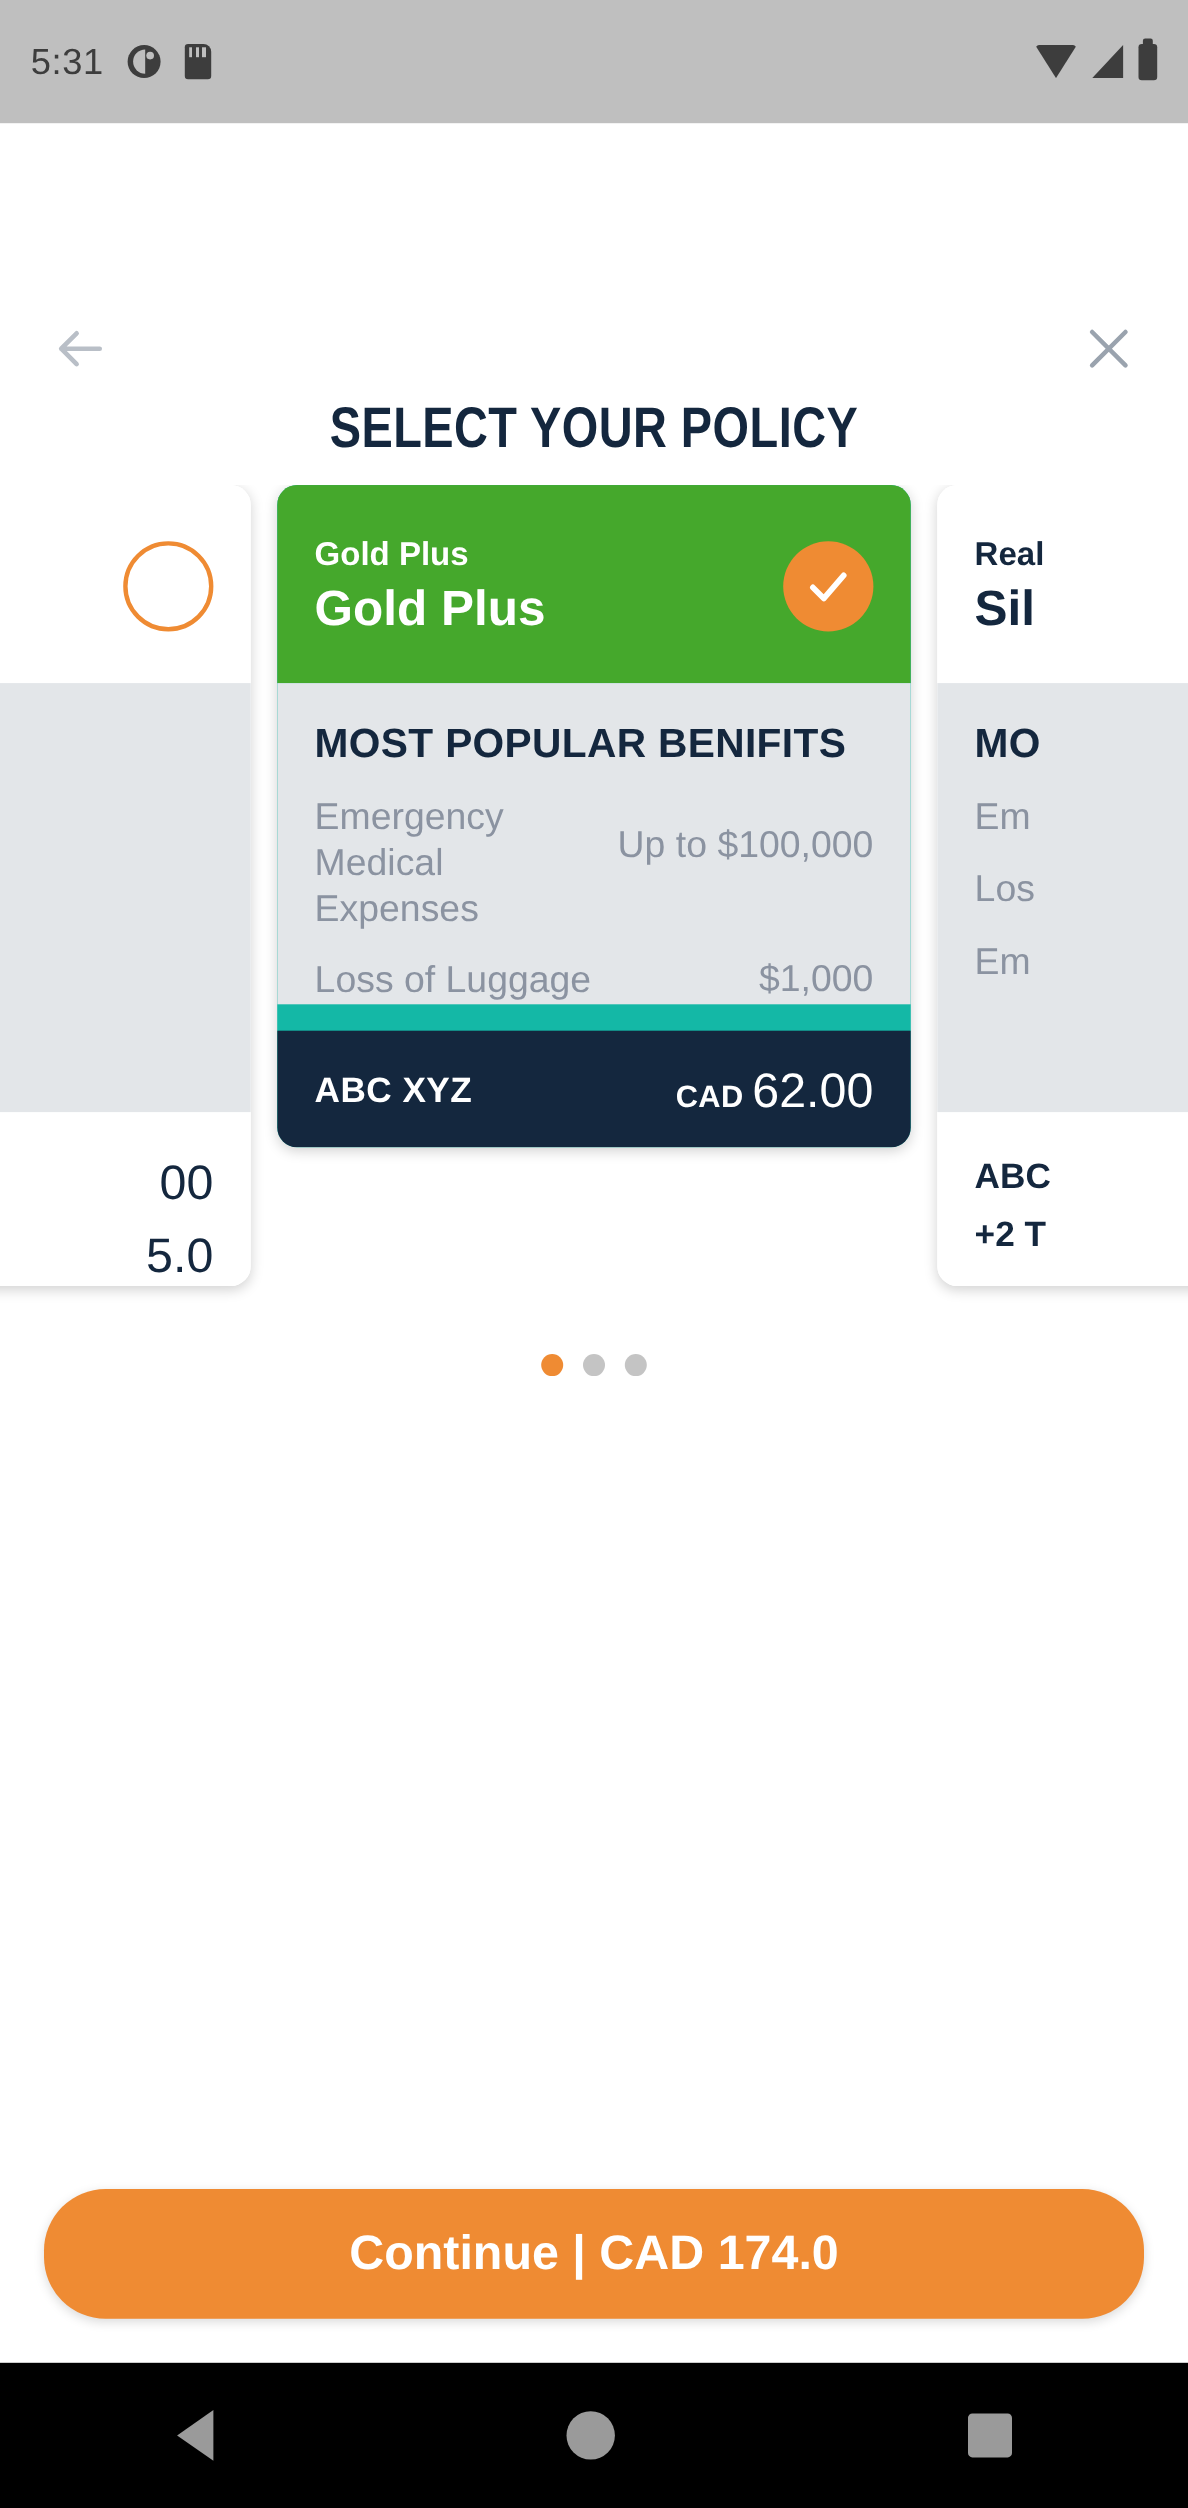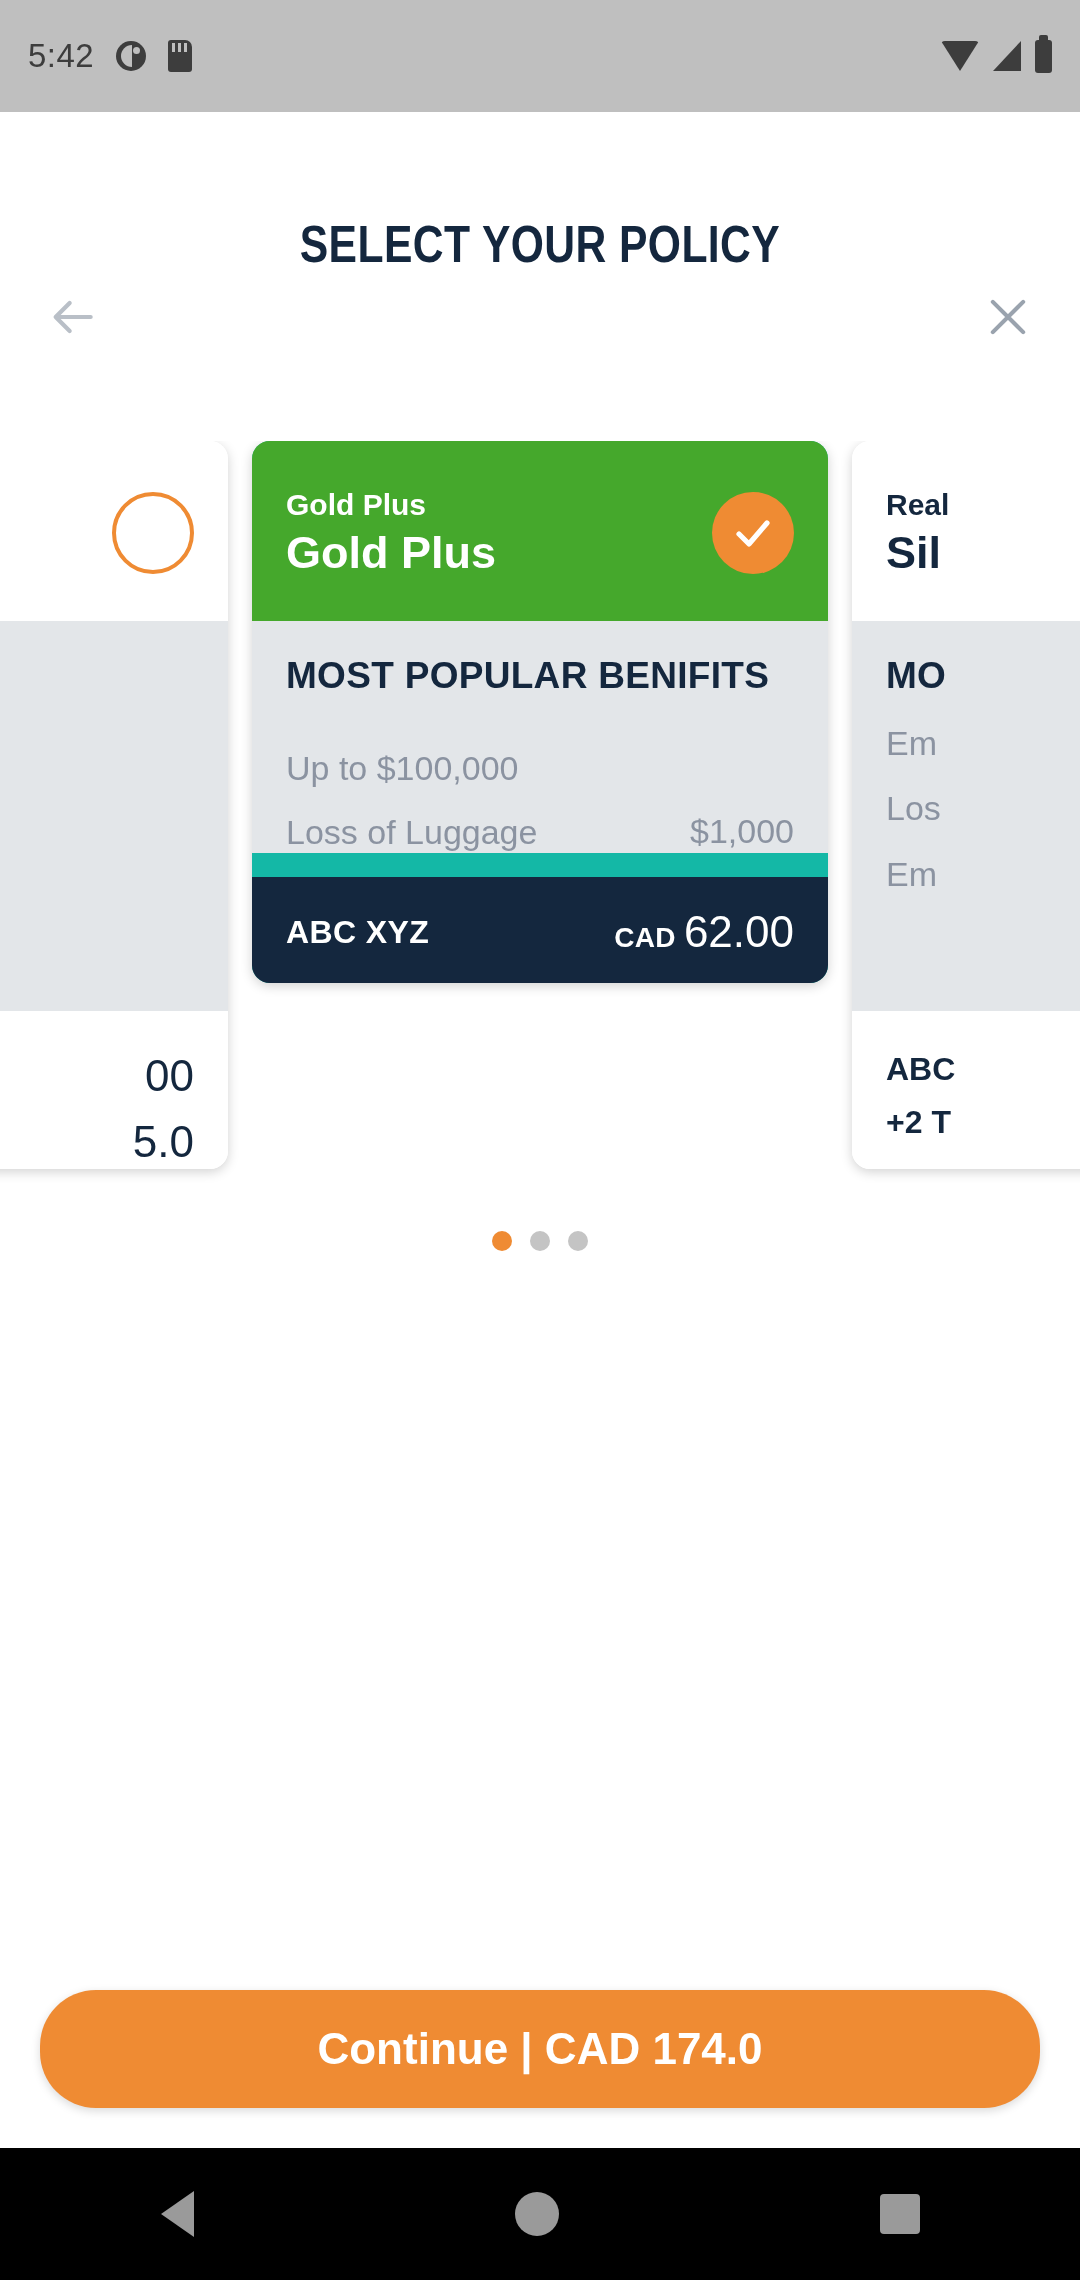--- a/index.html
+++ b/index.html
@@ -61,21 +61,21 @@
     position:relative;
   }
   .ico-battery::before{
     content:""; position:absolute; top:-5px; left:4px;
     width:9px; height:5px; background:#3d3d3d; border-radius:2px 2px 0 0;
   }
 
   
   .header {
     position:relative; height:200px;
-    display:flex; align-items:flex-start; justify-content:center;
+    display:flex; align-items:flex-end; justify-content:center;
     margin-top:105px;
   }
   .back-arrow {
     position:absolute; left:42px; top:50%; transform:translateY(-50%);
     width:60px; height:60px; display:flex; align-items:center; justify-content:center;
   }
   .close-x {
     position:absolute; right:42px; top:50%; transform:translateY(-50%);
     width:60px; height:60px; display:flex; align-items:center; justify-content:center;
   }
@@ -205,21 +205,21 @@
     border-right:33px solid #9a9a9a;
   }
   .nav-home { width:44px; height:44px; border-radius:50%; background:#9a9a9a; }
   .nav-recent { width:40px; height:40px; background:#9a9a9a; border-radius:4px; }
 </style>
 </head>
 <body>
 
 <div class="statusbar">
   <div class="sb-left">
-    <span class="sb-time">5:42</span>
+    <span class="sb-time">5:31</span>
     <span class="ico-alarmish"></span>
     <span class="ico-sdcard"></span>
   </div>
   <div class="sb-right">
     <span class="ico-wifi"></span>
     <span class="ico-signal"></span>
     <span class="ico-battery"></span>
   </div>
 </div>
 
@@ -273,20 +273,21 @@
         <svg width="48" height="48" viewBox="0 0 24 24">
           <path d="M5 12.5 L10 17.5 L19 7" fill="none" stroke="#ffffff" stroke-width="2.6" stroke-linecap="round" stroke-linejoin="round"></path>
         </svg>
       </div>
     </div>
 
     <div class="card-body">
       <div class="benefits-title">MOST POPULAR BENIFITS</div>
 
       <div class="benefit-row">
+        <span class="benefit-label">Emergency Medical Expenses</span>
         <span class="benefit-value">Up to $100,000</span>
       </div>
 
       <div class="benefit-row single">
         <span class="benefit-label">Loss of Luggage</span>
         <span class="benefit-value">$1,000</span>
       </div>
 
 
     </div>

